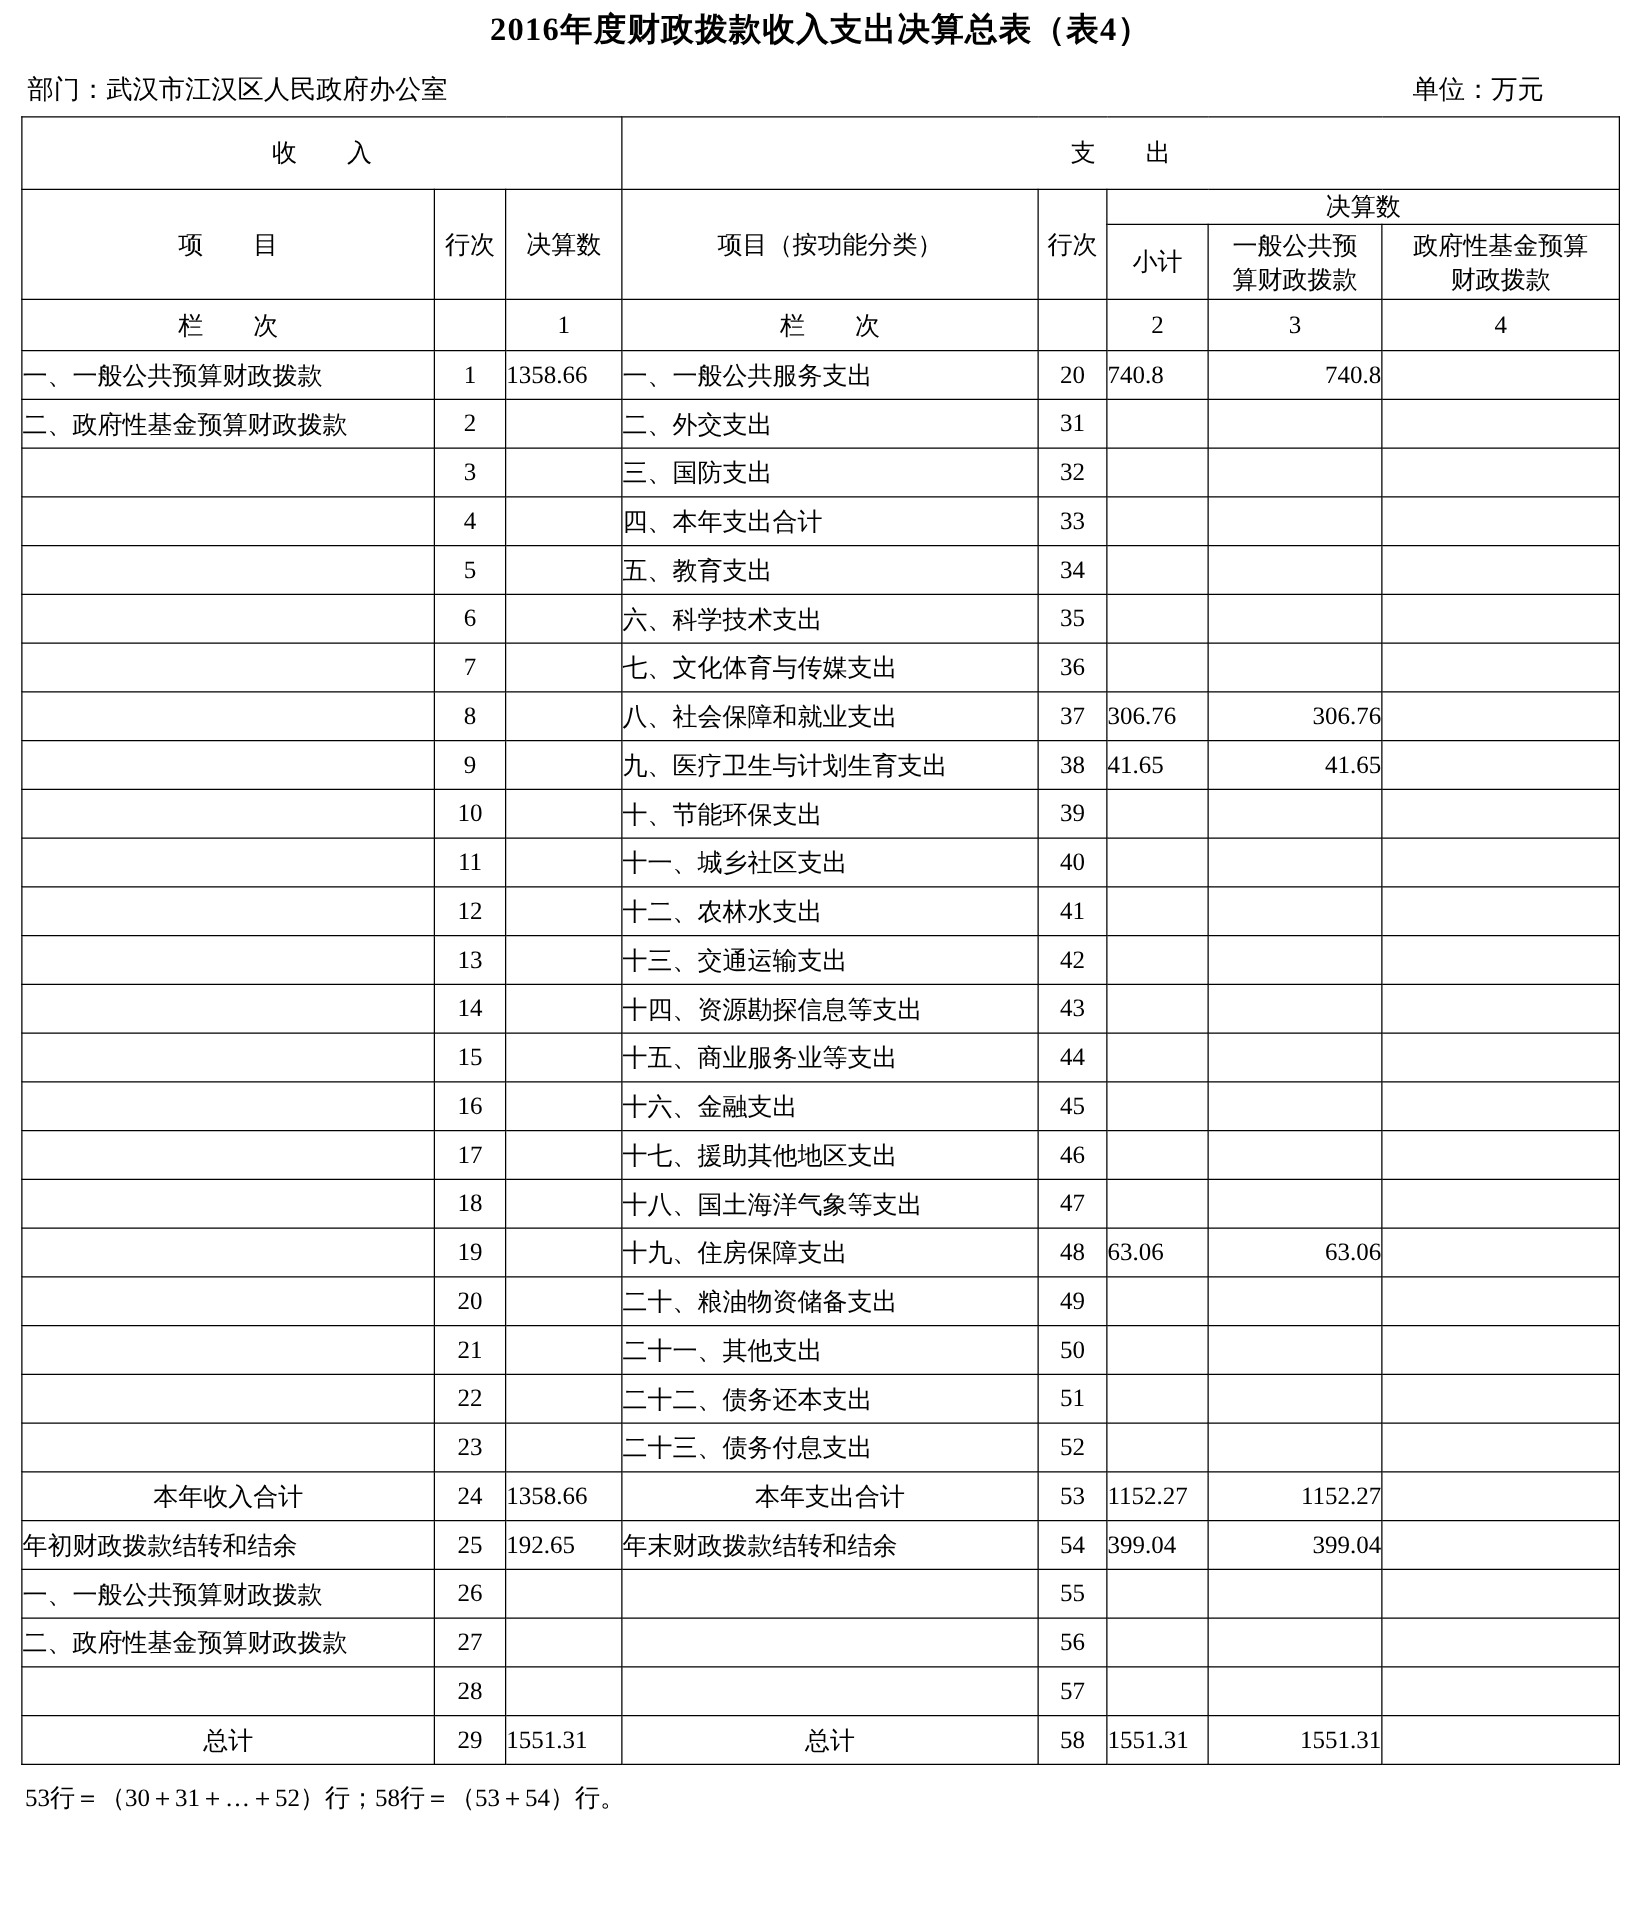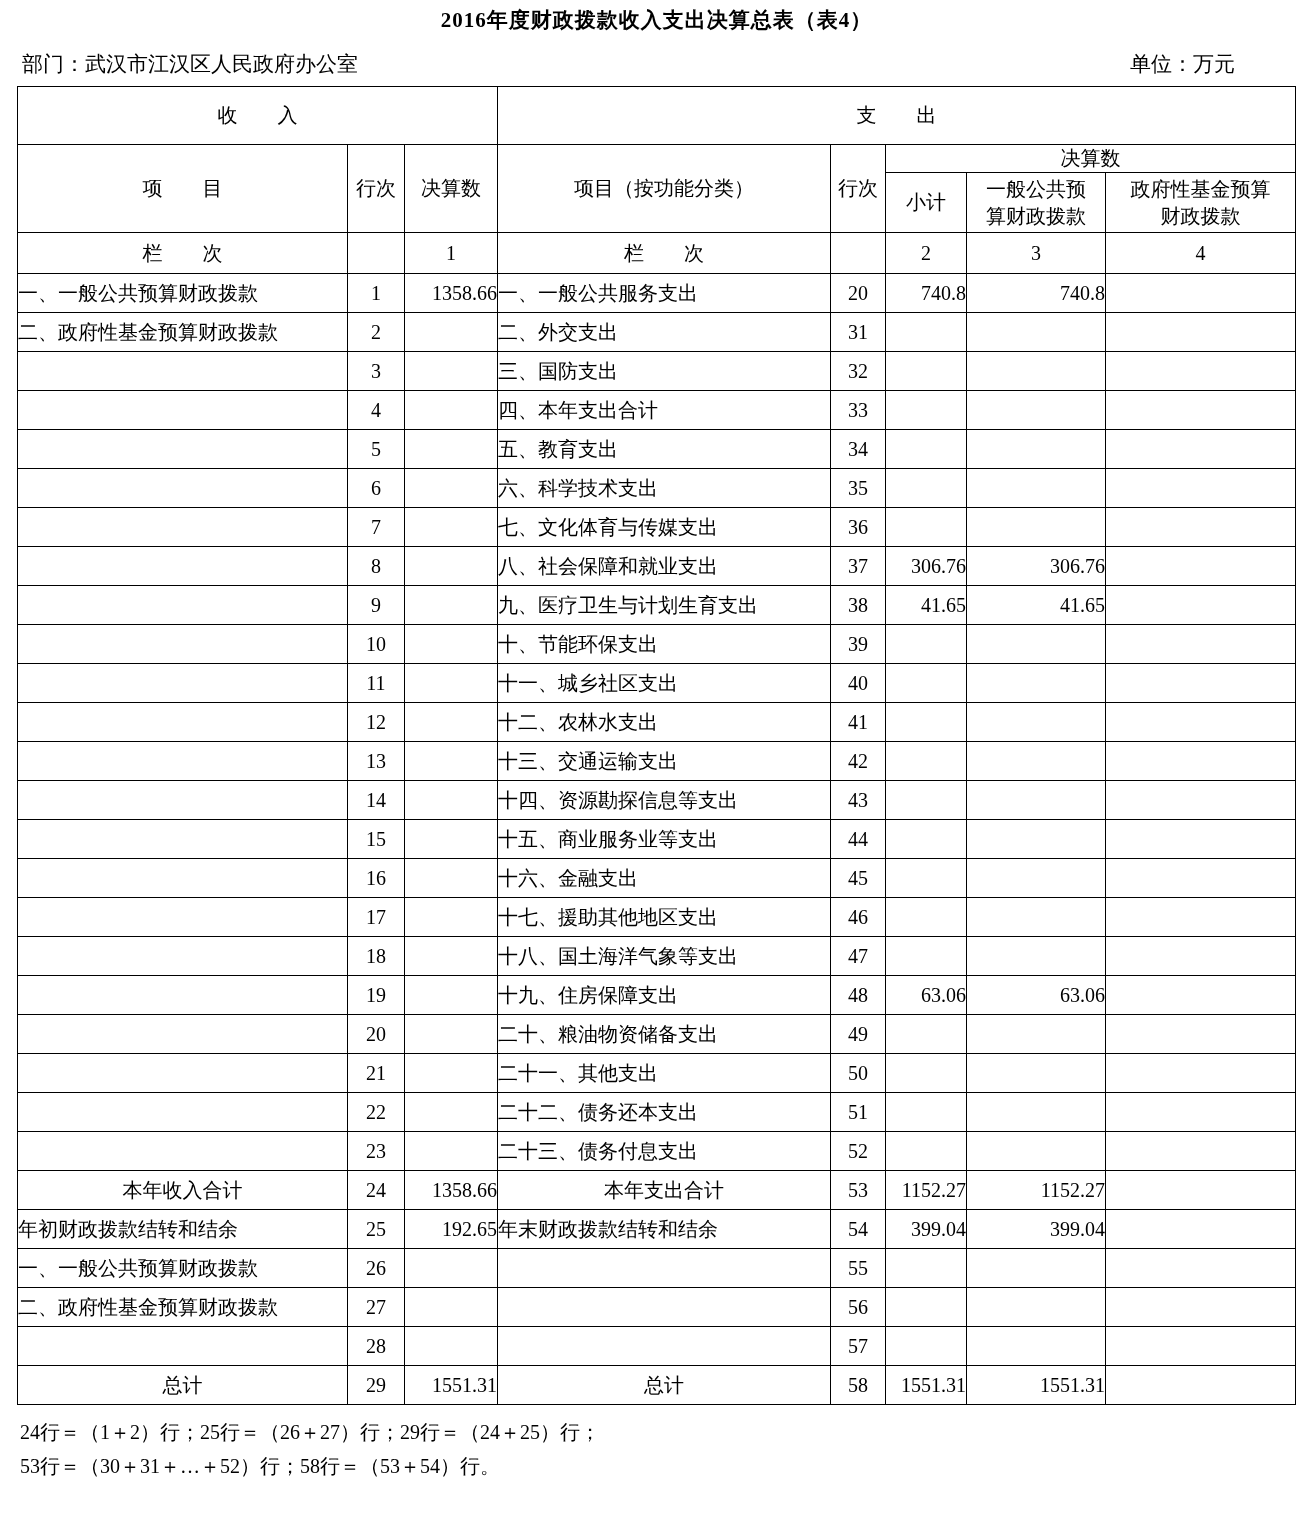--- a/index.html
+++ b/index.html
@@ -5,21 +5,21 @@
   html,body{margin:0;padding:0;background:#ffffff;color:#000;}
   body{
     width:1313px;height:1526px;
     font-family:"Liberation Serif","DejaVu Serif",serif;
     -webkit-font-smoothing:antialiased;
   }
   .page{position:relative;width:1313px;height:1526px;overflow:hidden;}
 
   .doc-title{
     text-align:center;
-    font-size:21px;
+    font-size:26px;
     font-weight:bold;
     padding-top:6px;
     letter-spacing:1px;
   }
   .meta-line{
     display:flex;
     justify-content:space-between;
     align-items:flex-start;
     font-size:21px;
     margin:16px 78px 8px 22px;
@@ -42,21 +42,21 @@
   }
   td.secdiv{border-left-width:2px;}
   tr.rA{height:58px;}
   tr.rB{height:27px;}
   tr.rC{height:60px;}
   tr.rD{height:41px;}
   tbody.data tr{height:39px;}
 
   td.c{text-align:center;}
   td.l{text-align:left;padding-left:5px;}
-  td.num{text-align:right;padding-right:4px;}
+  td.num{padding-right:4px;}
   td.num2{text-align:right;padding-right:7px;}
   td.hdr{text-align:center;}
 
   .notes{
     margin:10px 0 0 20px;
     font-size:20px;
   }
   .notes div{line-height:34px;}
 </style>
 </head>
@@ -401,17 +401,16 @@
           <td class="c secdiv">总计</td>
           <td class="c">58</td>
           <td class="num">1551.31</td>
           <td class="num2">1551.31</td>
           <td class="num2"></td>
         </tr>
       </tbody>
   </table>
 
   <div class="notes">
-    <div>24行＝（1＋2）行；25行＝（26＋27）行；29行＝（24＋25）行；</div>
     <div>53行＝（30＋31＋…＋52）行；58行＝（53＋54）行。</div>
   </div>
 
 </div>
 
 </body></html>

